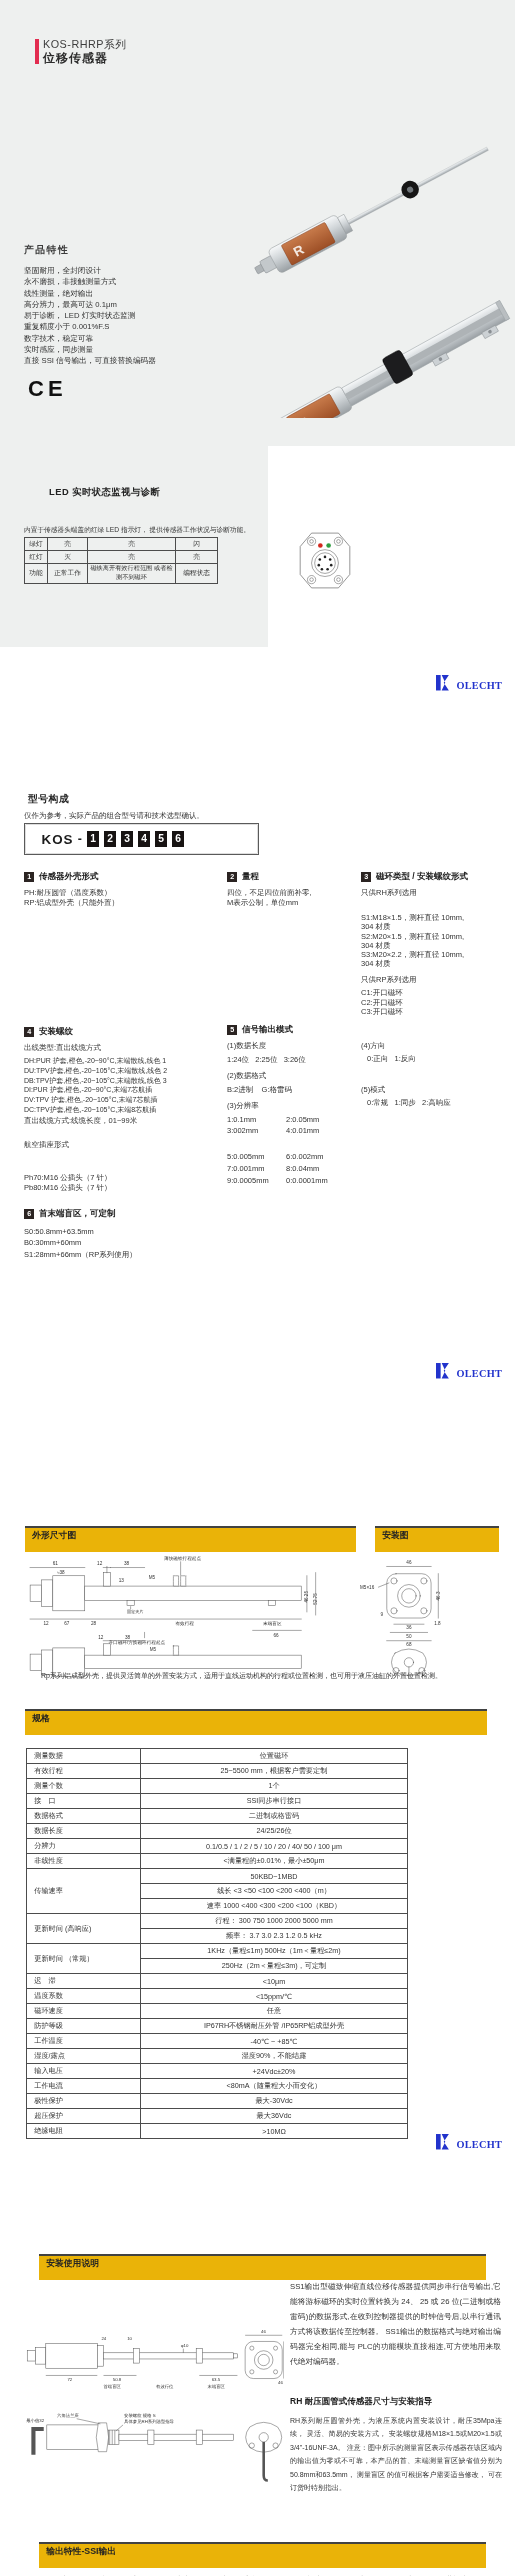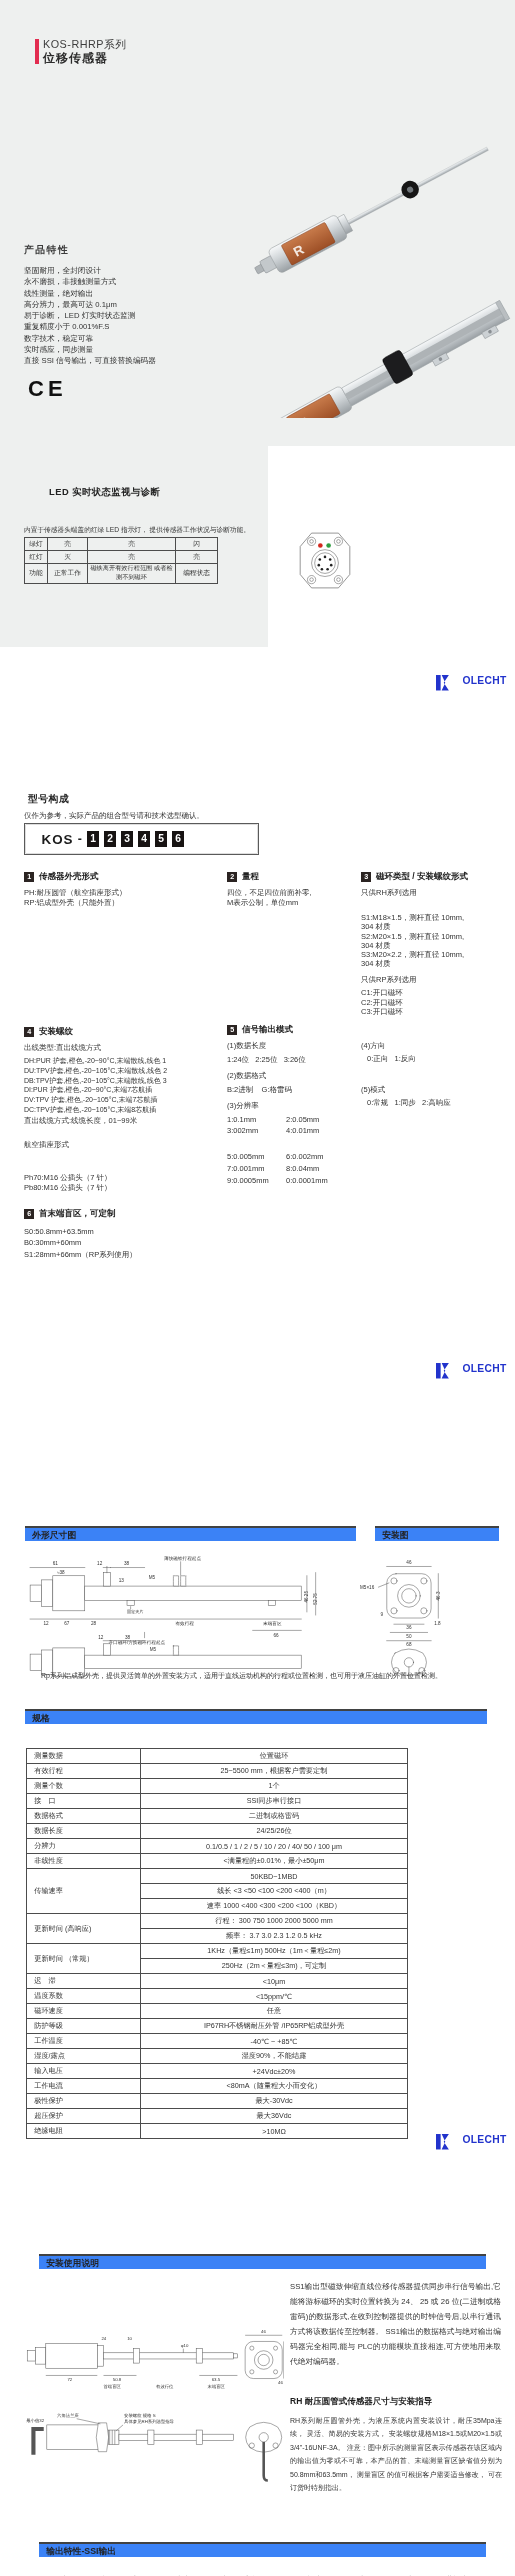--- a/index.html
+++ b/index.html
@@ -1,31 +1,31 @@
 <!DOCTYPE html>
 <html style="font-size:8.2px"><head>
 <meta charset="utf-8">
 <style>
   html,body{margin:0;padding:0;background:#fff;}
   #page{position:relative;width:515px;height:3642px;margin:0;background:#ffffff;
         font-family:"Liberation Sans","DejaVu Sans",sans-serif;color:#2e2e2e;overflow:hidden;}
   .abs{position:absolute;}
   .t{position:absolute;white-space:nowrap;color:#3a3a3a;}
-  .band{position:absolute;height:15px;background:#3b82f6;border-top:2.1px solid #414242;
+  .band{position:absolute;height:26px;background:#eab308;border-top:2.1px solid #414242;
         font-size:8.8px;font-weight:700;color:#232323;line-height:15.5px;padding-left:7.2px;box-sizing:border-box;}
   .tile{display:inline-block;width:10.3px;height:10.3px;background:#2b2422;color:#fff;font-weight:700;
         font-size:7.2px;text-align:center;line-height:10.3px;margin-right:4.6px;vertical-align:middle;}
   .gtitle{font-size:8.5px;font-weight:700;color:#222;vertical-align:middle;}
   .opt{font-size:7.5px;color:#333;}
   table{border-collapse:collapse;}
   .ledtbl td{border:0.5px solid #4c4c4c;font-size:6.7px;text-align:center;color:#333;padding:0 1px;}
   .spectbl td{border:0.5px solid #4c4c4c;font-size:7.2px;color:#333;height:14px;padding:0 3.1px;}
   .spectbl td.lab{text-align:left;padding-left:7.2px;}
   .spectbl td.val{text-align:center;}
-  .logo{position:absolute;display:flex;align-items:flex-start;gap:13px;}
+  .logo{position:absolute;display:flex;align-items:flex-end;gap:7px;font-family:Liberation Serif, serif;}
   .logotxt{font-size:10.3px;font-weight:800;color:#2233cc;letter-spacing:0.3px;}
   svg text{font-family:"Liberation Sans","DejaVu Sans",sans-serif;}
 </style>
 </head>
 <body>
 
 <div id="page">
 
   <div class="abs" style="left:0;top:0;width:515px;height:446px;background:#eef0ef;"></div>
   <div class="abs" style="left:0;top:446px;width:268px;height:201px;background:#eef0ef;"></div>
@@ -158,21 +158,21 @@
     <span style="display:inline-block;width:12.4px;height:15.5px;background:#171312;color:#fff;font-size:10.3px;font-weight:700;text-align:center;line-height:15.5px;margin-right:4.6px;">1</span>
     <span style="display:inline-block;width:12.4px;height:15.5px;background:#171312;color:#fff;font-size:10.3px;font-weight:700;text-align:center;line-height:15.5px;margin-right:4.6px;">2</span>
     <span style="display:inline-block;width:12.4px;height:15.5px;background:#171312;color:#fff;font-size:10.3px;font-weight:700;text-align:center;line-height:15.5px;margin-right:4.6px;">3</span>
     <span style="display:inline-block;width:12.4px;height:15.5px;background:#171312;color:#fff;font-size:10.3px;font-weight:700;text-align:center;line-height:15.5px;margin-right:4.6px;">4</span>
     <span style="display:inline-block;width:12.4px;height:15.5px;background:#171312;color:#fff;font-size:10.3px;font-weight:700;text-align:center;line-height:15.5px;margin-right:4.6px;">5</span>
     <span style="display:inline-block;width:12.4px;height:15.5px;background:#171312;color:#fff;font-size:10.3px;font-weight:700;text-align:center;line-height:15.5px;">6</span>
   </div>
 
   <div class="abs" style="left:24px;top:871px;width:201px;">
     <div><span class="tile">1</span><span class="gtitle">传感器外壳形式</span></div>
-    <div class="opt" style="margin-top:5.2px;line-height:10.3px;">PH:耐压圆管（航空插座形式）</div>
+    <div class="opt" style="margin-top:5.2px;line-height:10.3px;">PH:耐压圆管（温度系数）</div>
     <div class="opt" style="line-height:10.3px;">RP:铝成型外壳（只能外置）</div>
   </div>
 
   <div class="abs" style="left:227px;top:871px;width:124px;">
     <div><span class="tile">2</span><span class="gtitle">量程</span></div>
     <div class="opt" style="margin-top:5.2px;line-height:10.3px;">四位，不足四位前面补零,</div>
     <div class="opt" style="line-height:10.3px;">M表示公制，单位mm</div>
   </div>
 
   <div class="abs" style="left:361px;top:871px;width:149px;">

